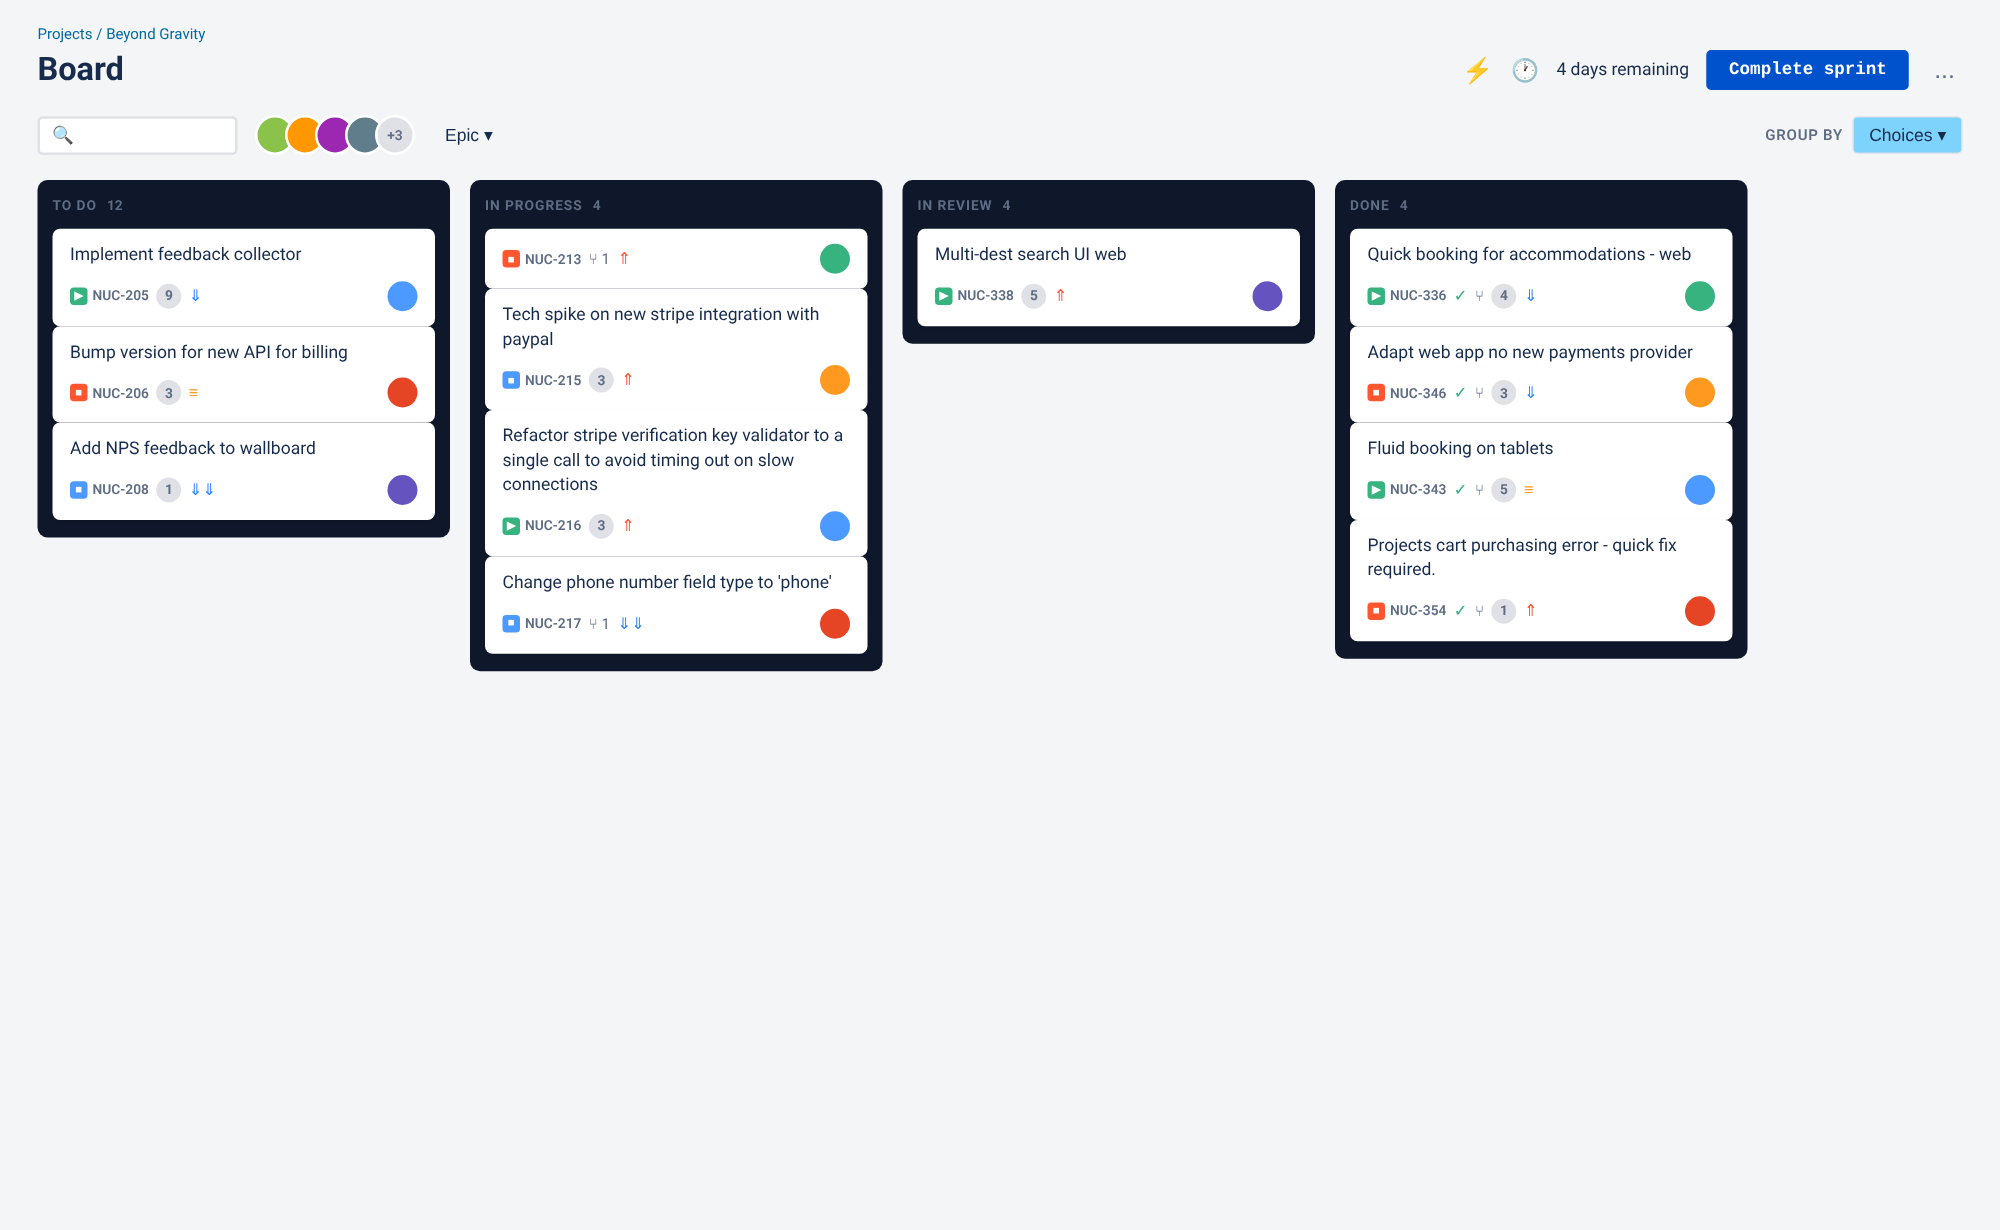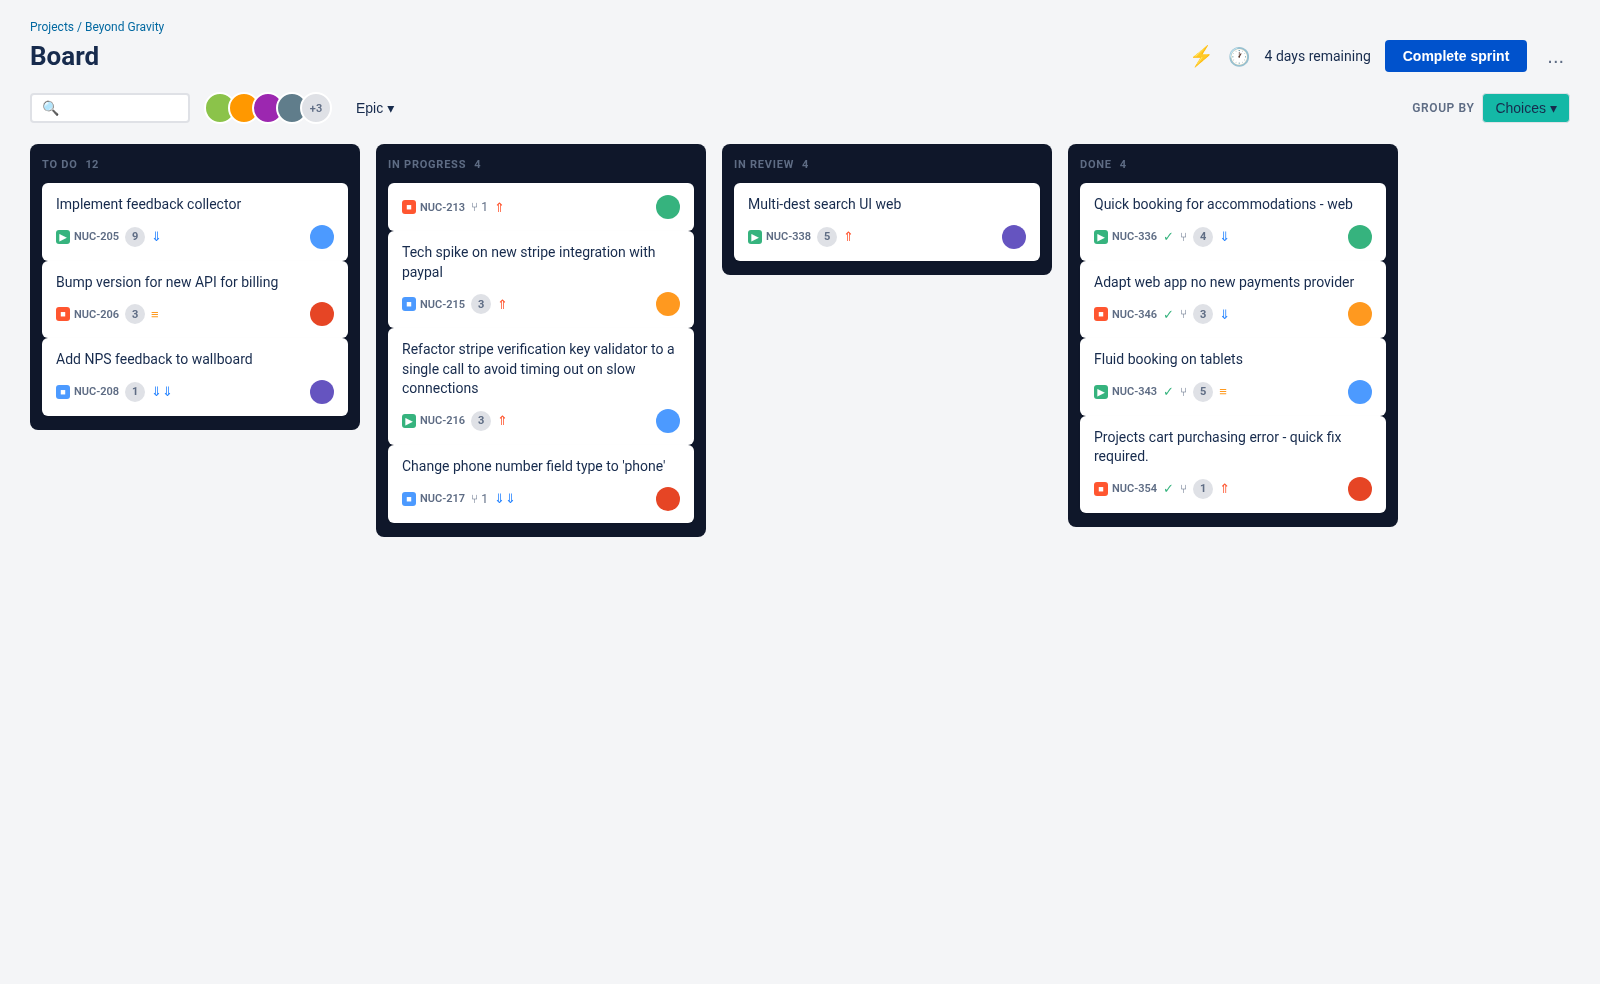--- a/index.html
+++ b/index.html
@@ -16,20 +16,21 @@
     .header-right { display: flex; align-items: center; gap: 14px; }
     .complete-sprint-btn {
       background: #0052cc;
       color: #fff;
       border: none;
       border-radius: 4px;
       padding: 8px 18px;
       font-size: 14px;
       font-weight: 600;
       cursor: pointer;
+      font-family: Liberation Mono, monospace;
     }
     .more-btn {
       background: none;
       border: none;
       font-size: 20px;
       cursor: pointer;
       color: #5e6c84;
       padding: 4px 6px;
     }
     .toolbar { display: flex; align-items: center; gap: 14px; margin-bottom: 20px; }
@@ -57,21 +58,21 @@
     .epic-btn {
       display: flex; align-items: center; gap: 4px;
       background: none; border: none; cursor: pointer;
       font-size: 14px; font-weight: 500; color: #172b4d; padding: 6px 10px;
     }
     .group-by-area { display: flex; align-items: center; gap: 8px; margin-left: auto; }
     .group-by-label { font-size: 12px; color: #5e6c84; font-weight: 600; text-transform: uppercase; letter-spacing: 0.05em; }
     .choices-btn {
       display: flex; align-items: center; gap: 4px;
       border: 1px solid #dfe1e6; border-radius: 4px; padding: 6px 12px;
-      background: #14b8a6; cursor: pointer; font-size: 14px; color: #172b4d; font-weight: 500;
+      background: #7dd3fc; cursor: pointer; font-size: 14px; color: #172b4d; font-weight: 500;
     }
     .board { display: flex; gap: 16px; align-items: flex-start; }
     .column {
       background: #0f172a; border-radius: 8px; padding: 14px 12px;
       width: 330px; min-width: 300px; flex-shrink: 0;
     }
     .column-header { display: flex; align-items: center; gap: 8px; margin-bottom: 12px; }
     .column-title { font-size: 11px; font-weight: 700; text-transform: uppercase; letter-spacing: 0.07em; color: #5e6c84; }
     .column-count { font-size: 11px; font-weight: 700; color: #5e6c84; }
     .card {

